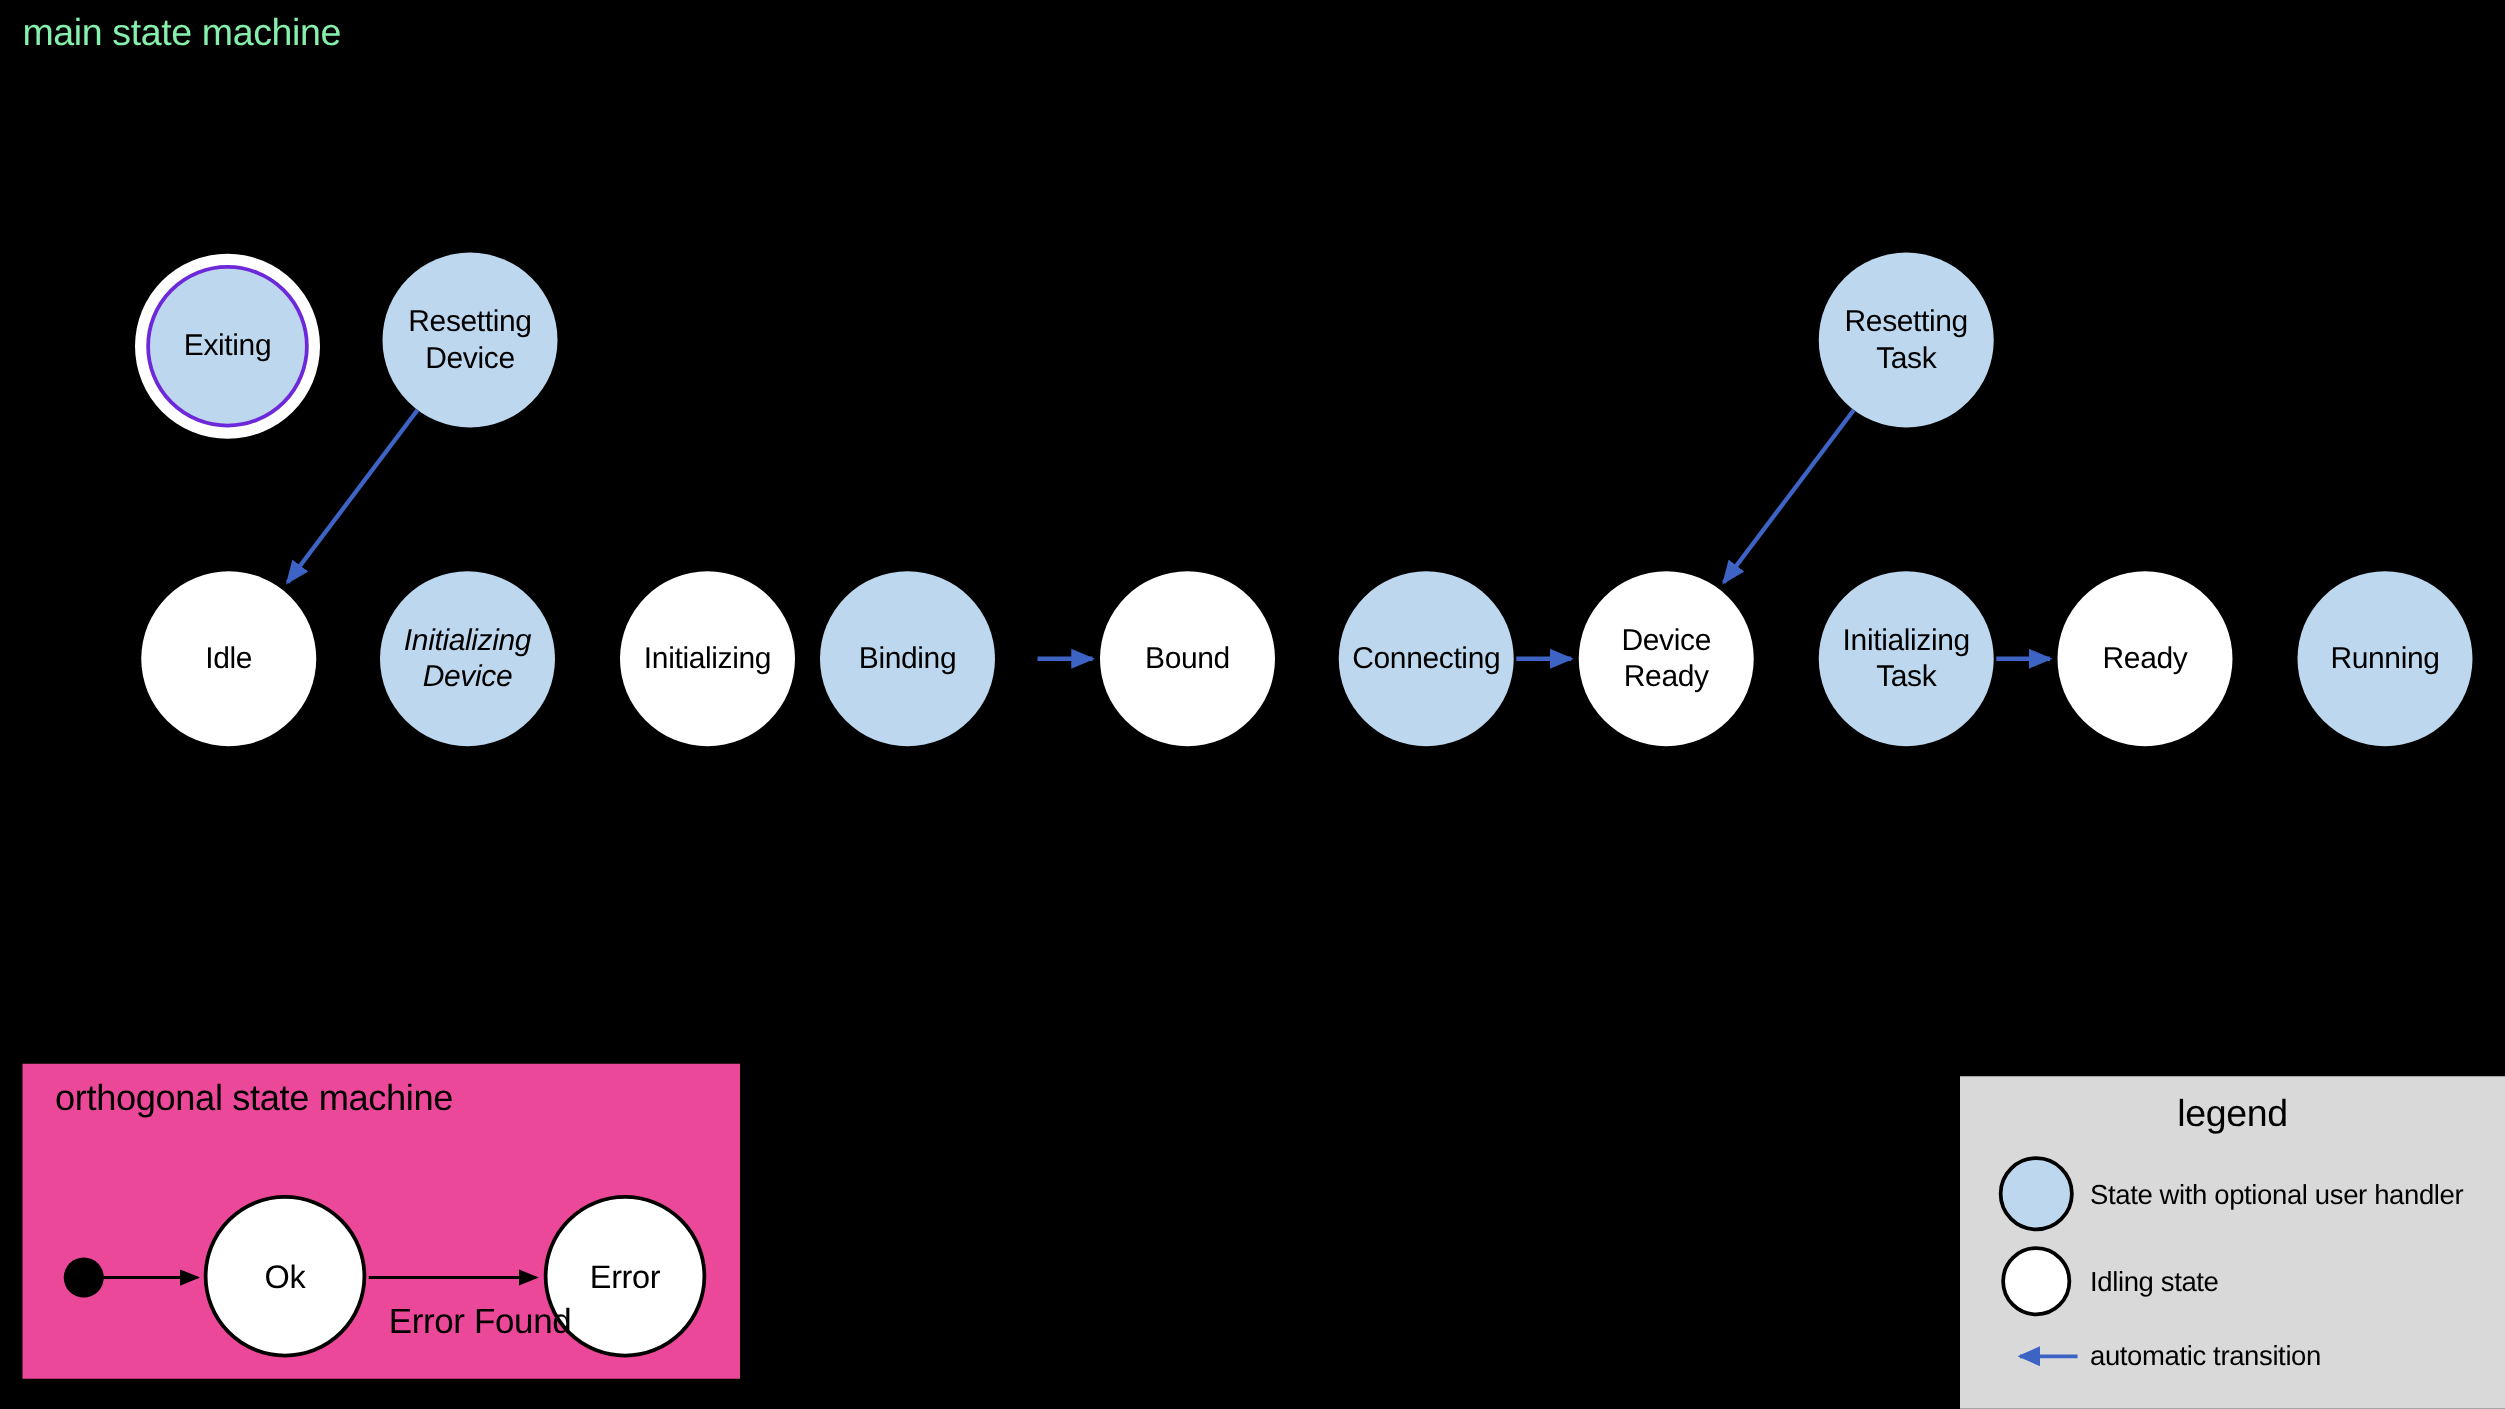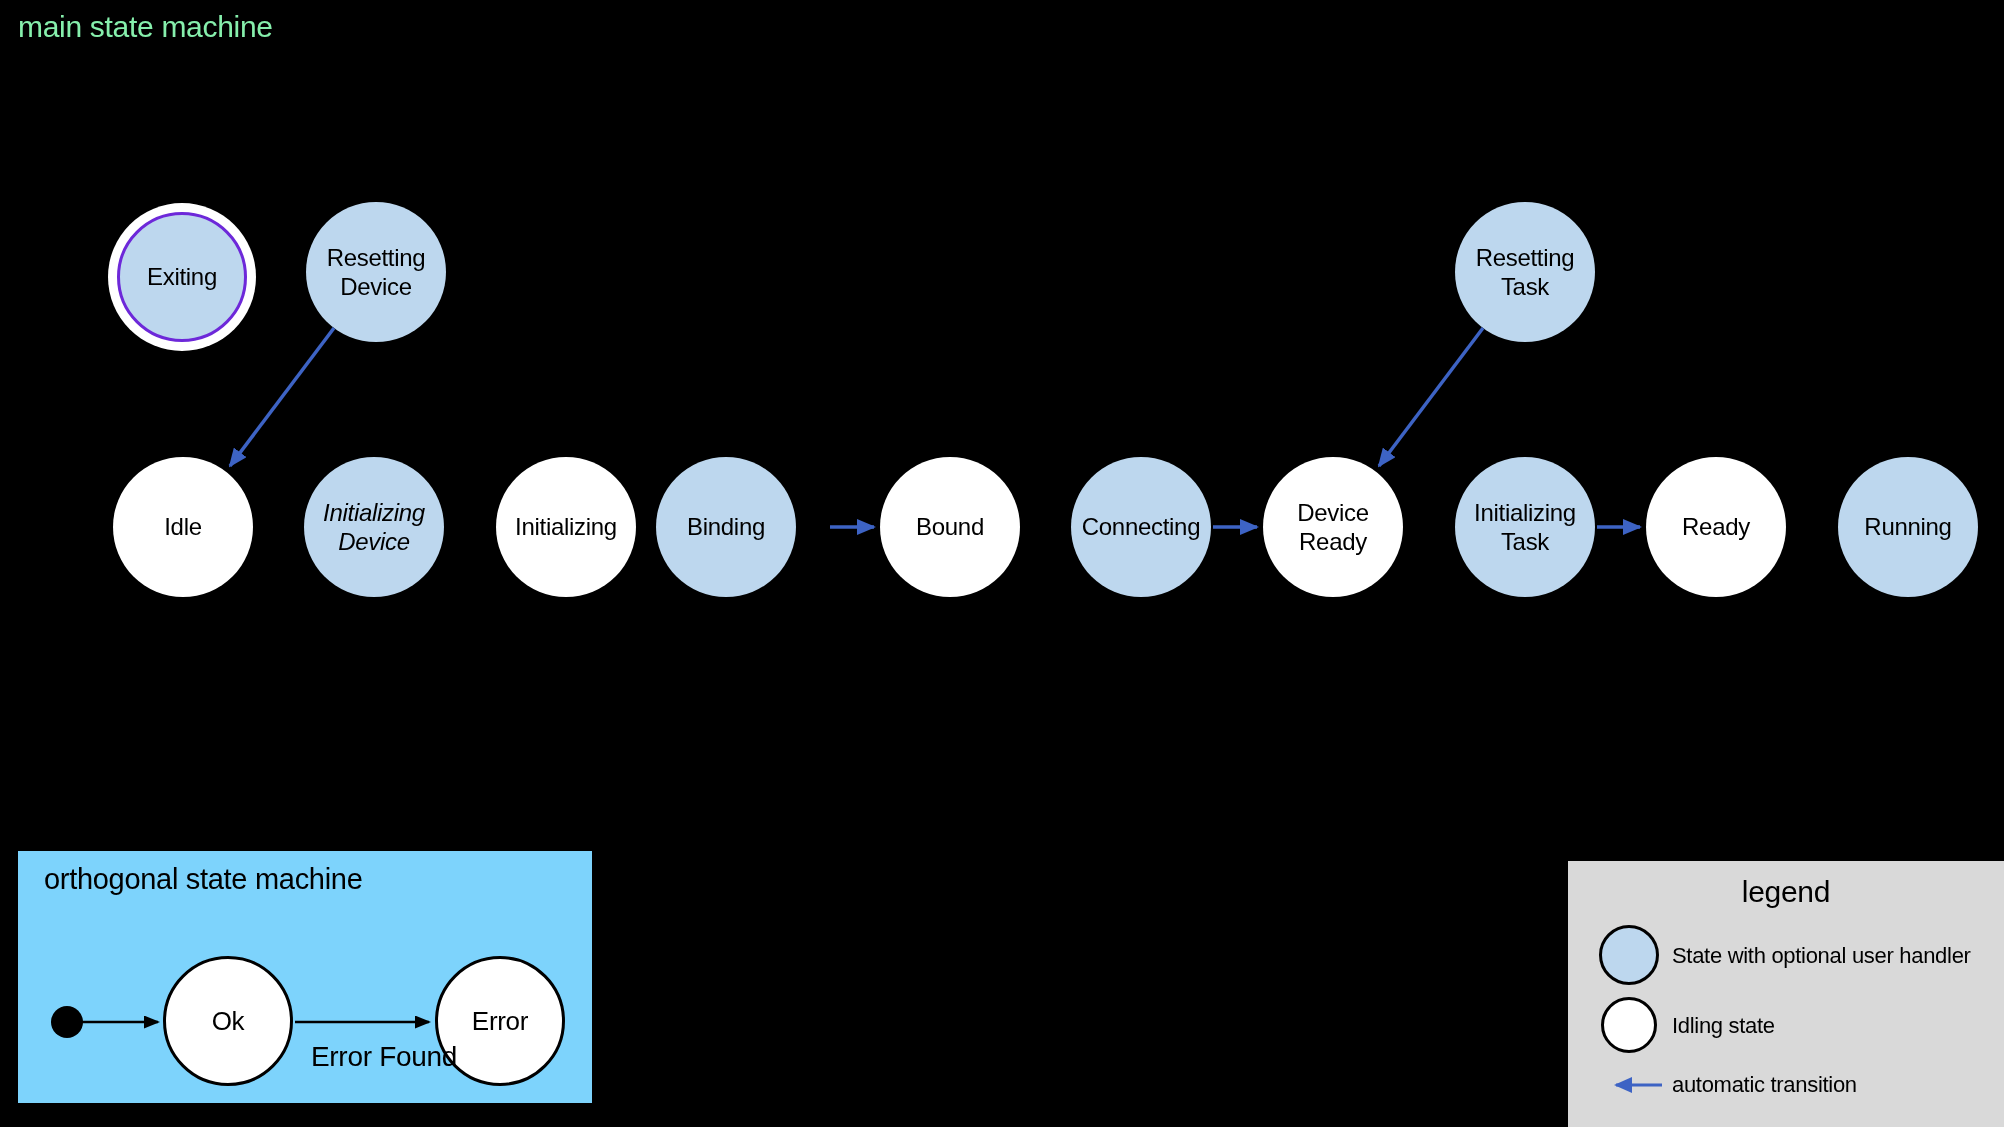--- a/index.html
+++ b/index.html
@@ -42,21 +42,21 @@
   }
   .overlay line.blue  { stroke: var(--transition-arrow); stroke-width: 3.5px; }
   .overlay line.black { stroke: #000; stroke-width: 2.5px; }
   .marker-blue  { fill: var(--transition-arrow); }
   .marker-black { fill: #000; }
 
   
   .ortho-box {
     position: absolute; left: 18px; top: 851px;
     width: 574px; height: 252px;
-    background: #7dd3fc;
+    background: #ec4899;
   }
   .ortho-title {
     position: absolute; left: 26px; top: 12px;
     font-size: 29px; letter-spacing: -0.3px;
   }
   .o-state {
     position: absolute; width: 130px; height: 130px;
     border-radius: 50%; background: #fff; border: 3px solid #000;
     display: flex; align-items: center; justify-content: center;
     font-size: 26px; letter-spacing: -0.3px;

